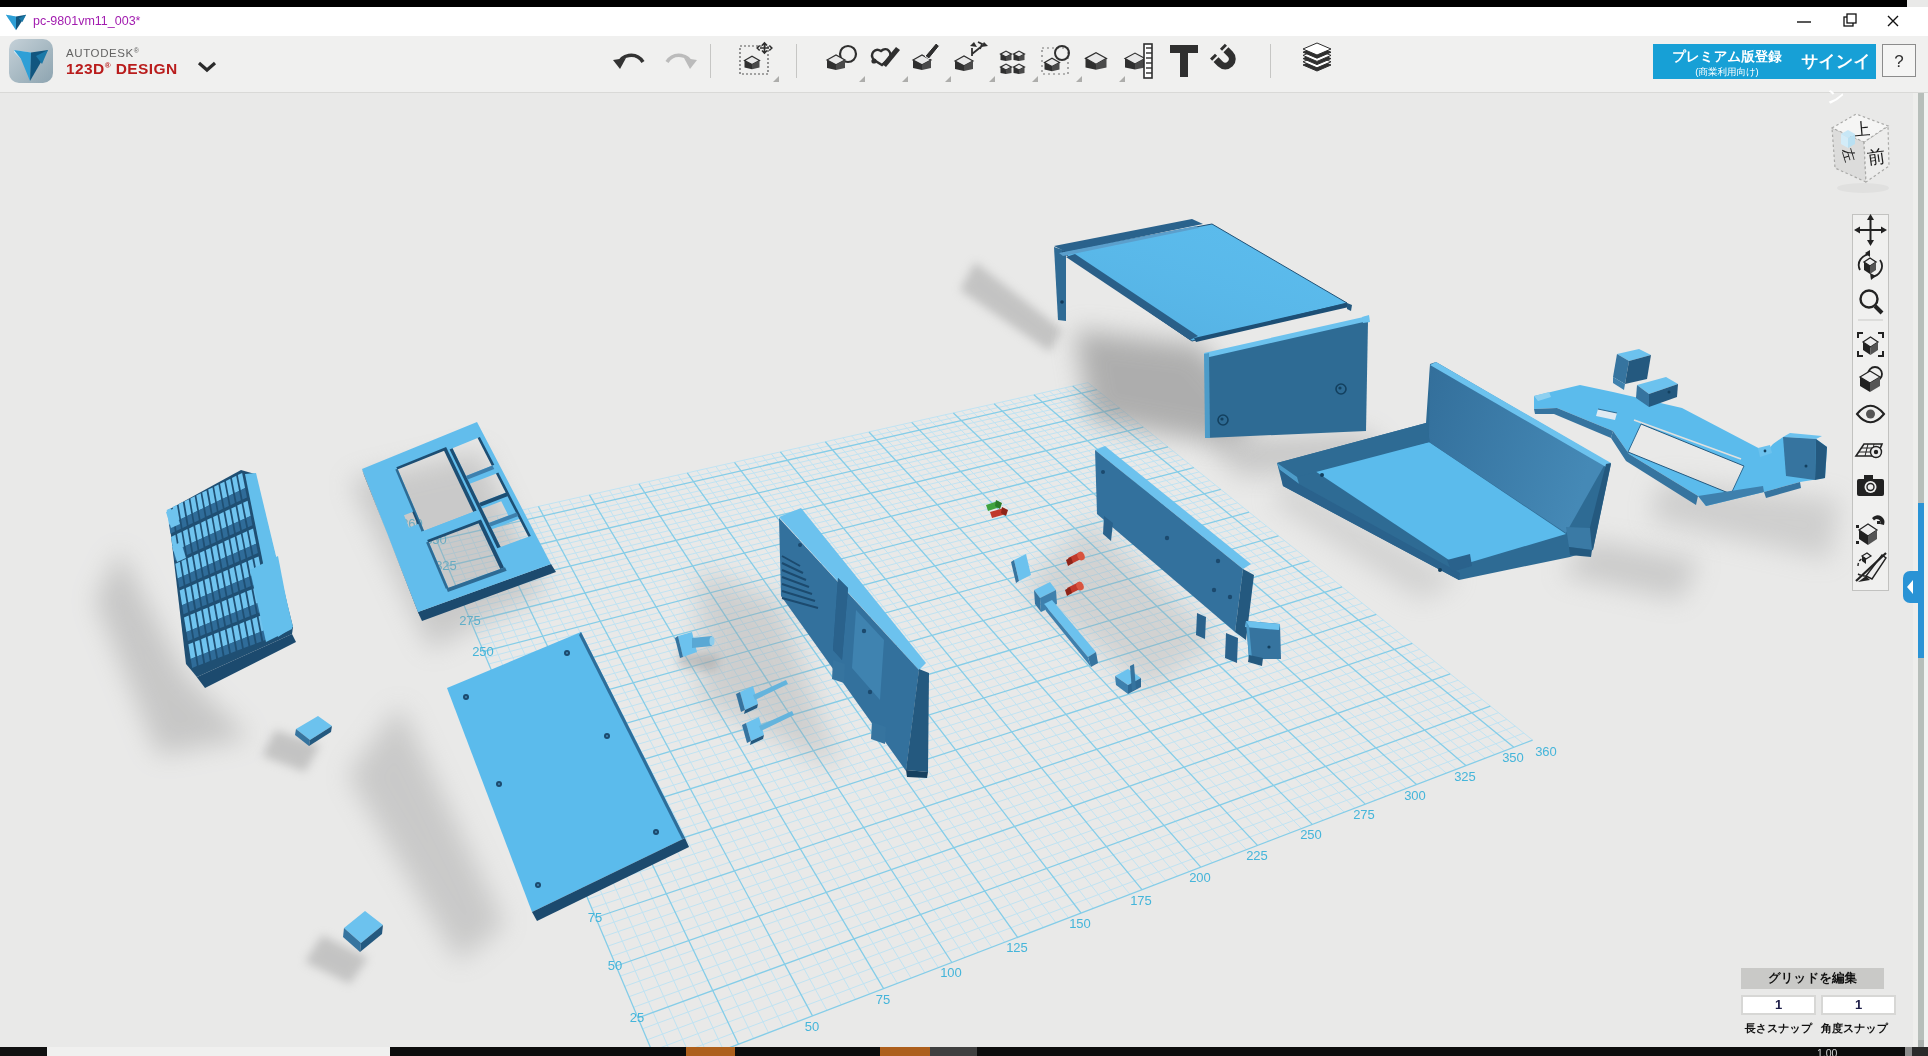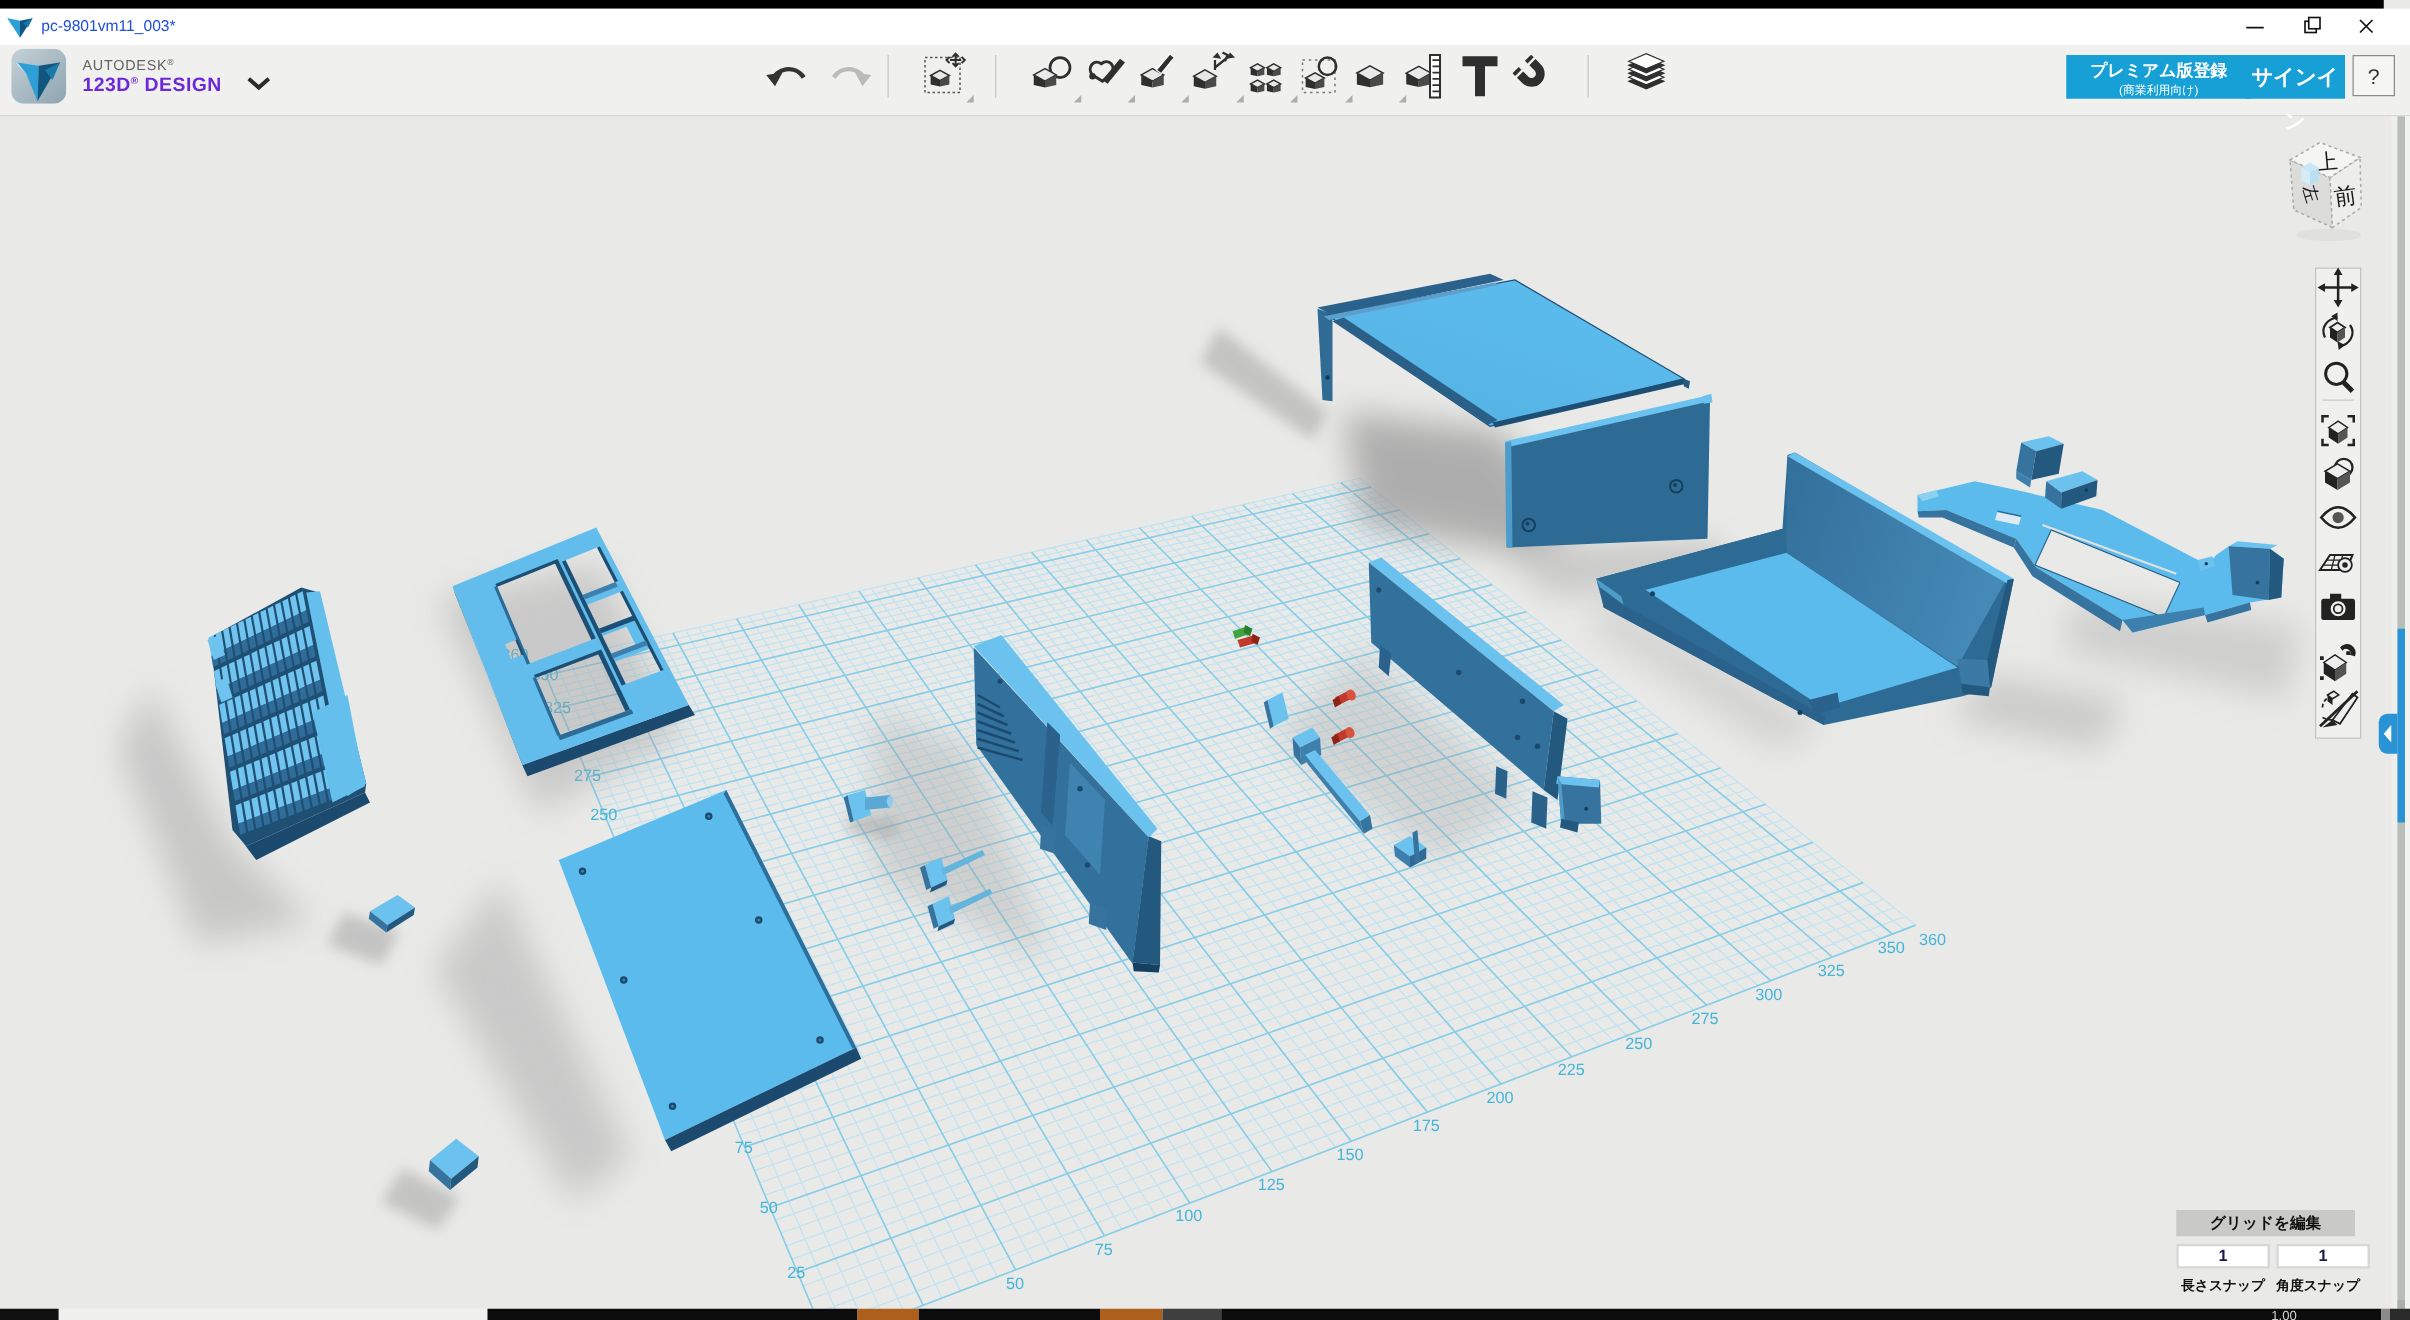--- a/index.html
+++ b/index.html
@@ -400,21 +400,21 @@
 </g>
 </svg>
 <div style="position:absolute;left:0;top:0;width:1907px;height:7px;background:#000;"></div>
 <div style="position:absolute;left:0;top:7px;width:1928px;height:29px;background:#fff;">
     <svg style="position:absolute;left:5px;top:4px" width="22" height="22" viewBox="0 0 24 24">
       <polygon points="1,4 12,6 5,10" fill="#8fd0ee"></polygon>
       <polygon points="1,4 12,6 12,21" fill="#2e9fd6"></polygon>
       <polygon points="12,6 23,4 12,21" fill="#11567f"></polygon>
       <polygon points="23,4 19,12 15,8" fill="#1b79a8"></polygon>
     </svg>
-    <div style="position:absolute;left:33px;top:7px;font-size:12.5px;color:#1d4ed8;">pc-9801vm11_003*</div>
+    <div style="position:absolute;left:33px;top:7px;font-size:12.5px;color:#a21caf;">pc-9801vm11_003*</div>
     <svg style="position:absolute;left:1786px;top:0" width="130" height="29" viewBox="0 0 130 29">
       <path d="M11 15h14" stroke="#111" stroke-width="1.4"></path>
       <rect x="58" y="10" width="9" height="9" fill="none" stroke="#111" stroke-width="1.3"></rect>
       <rect x="61" y="7" width="9" height="9" fill="#fff" stroke="#111" stroke-width="1.3"></rect>
       <path d="M102 9l10 10M112 9l-10 10" stroke="#111" stroke-width="1.4"></path>
     </svg>
   </div>
 <div style="position:absolute;left:0;top:36px;width:1928px;height:57px;background:#f0f0ef;border-bottom:1px solid #d9d9d7;">
     <svg style="position:absolute;left:9px;top:3px" width="44" height="44" viewBox="0 0 44 44">
       <defs>
@@ -423,21 +423,21 @@
           <stop offset="1" stop-color="#8da4b0"></stop>
         </linearGradient>
       </defs>
       <rect x="0" y="0" width="44" height="44" rx="10" fill="url(#lg1)"></rect>
       <polygon points="5,11 22,13.5 12,20 5,13" fill="#cfe9f6"></polygon>
       <polygon points="5,11 22,13.5 21,42 12,20" fill="#2e9fd6"></polygon>
       <polygon points="22,13.5 39,11 21,42" fill="#11567f"></polygon>
       <polygon points="39,11 33,25 27,17" fill="#1b79a8"></polygon>
     </svg>
     <div style="position:absolute;left:66px;top:11px;font-size:11.5px;color:#636363;letter-spacing:0.6px;">AUTODESK<span style="font-size:7px;vertical-align:4px;">®</span></div>
-    <div style="position:absolute;left:66px;top:24px;font-size:15.5px;font-weight:bold;color:#6d28d9;letter-spacing:0.4px;">123D<span style="font-size:8px;vertical-align:6px;">®</span> DESIGN</div>
+    <div style="position:absolute;left:66px;top:24px;font-size:15.5px;font-weight:bold;color:#b91c1c;letter-spacing:0.4px;">123D<span style="font-size:8px;vertical-align:6px;">®</span> DESIGN</div>
     <svg style="position:absolute;left:196px;top:24px" width="22" height="14" viewBox="0 0 22 14">
       <path d="M3 3l8 7 8-7" stroke="#2b2b2b" stroke-width="3.2" fill="none"></path>
     </svg>
     <svg style="position:absolute;left:610px;top:8px" width="90" height="34" viewBox="0 0 90 34">
       <path d="M9 20c1-9 17-13 24 -2" stroke="#333" stroke-width="3.6" fill="none"></path>
       <polygon points="3,16 16,14 10,25" fill="#333"></polygon>
       <path d="M81 20c-1-9-17-13-24 -2" stroke="#bbb" stroke-width="3.6" fill="none"></path>
       <polygon points="87,16 74,14 80,25" fill="#bbb"></polygon>
     </svg>
     <div style="position:absolute;left:710px;top:8px;width:1px;height:34px;background:#c6c6c4;"></div>

